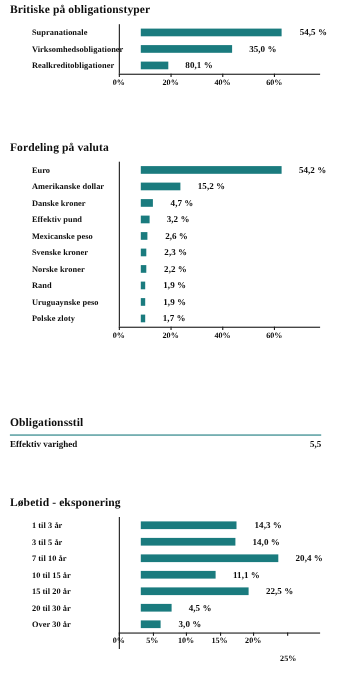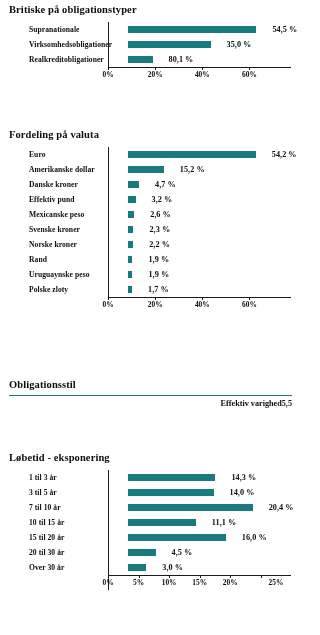--- a/index.html
+++ b/index.html
@@ -124,21 +124,21 @@
   }
 
   
   .rule {
     height: 1.4px;
     background: #1a7b7e;
     margin: 5px 9px 0 9px;
   }
   .kv {
     display: flex;
-    justify-content: flex-end;
+    justify-content: space-between;
     align-items: baseline;
     padding: 3px 9px 0 9px;
     font-size: 8.2px;
     font-weight: 700;
     color: #0d0d0d;
   }
 </style>
 </head>
 <body>
 
@@ -313,21 +313,21 @@
             <div class="cat">10 til 15 år</div>
             <div class="plot">
               <span class="bar" style="width: 67.8333px; background: rgb(26, 123, 126);"></span>
               <span class="val">11,1 %</span>
             </div>
           </div>
           <div class="row">
             <div class="cat">15 til 20 år</div>
             <div class="plot">
               <span class="bar" style="width: 97.7778px; background: rgb(26, 123, 126);"></span>
-              <span class="val">16,0 %</span>
+              <span class="val">22,5 %</span>
             </div>
           </div>
           <div class="row">
             <div class="cat">20 til 30 år</div>
             <div class="plot">
               <span class="bar" style="width: 27.5px; background: rgb(26, 123, 126);"></span>
               <span class="val">4,5 %</span>
             </div>
           </div>
           <div class="row">
@@ -345,18 +345,18 @@
           <div class="tlabel" style="left: 0px;">0%</div>
           <div class="tick" style="left: 30.5556px;"></div>
           <div class="tlabel" style="left: 30.5556px;">5%</div>
           <div class="tick" style="left: 61.1111px;"></div>
           <div class="tlabel" style="left: 61.1111px;">10%</div>
           <div class="tick" style="left: 91.6667px;"></div>
           <div class="tlabel" style="left: 91.6667px;">15%</div>
           <div class="tick" style="left: 122.222px;"></div>
           <div class="tlabel" style="left: 122.222px;">20%</div>
           <div class="tick" style="left: 152.778px;"></div>
-          <div class="tlabel" style="left: 168px;">25%</div>
+          <div class="tlabel" style="left: 154px; margin-top: 16px;">25%</div>
         </div>
       </div>
   </div>
 
 </div>
 
 </body></html>

